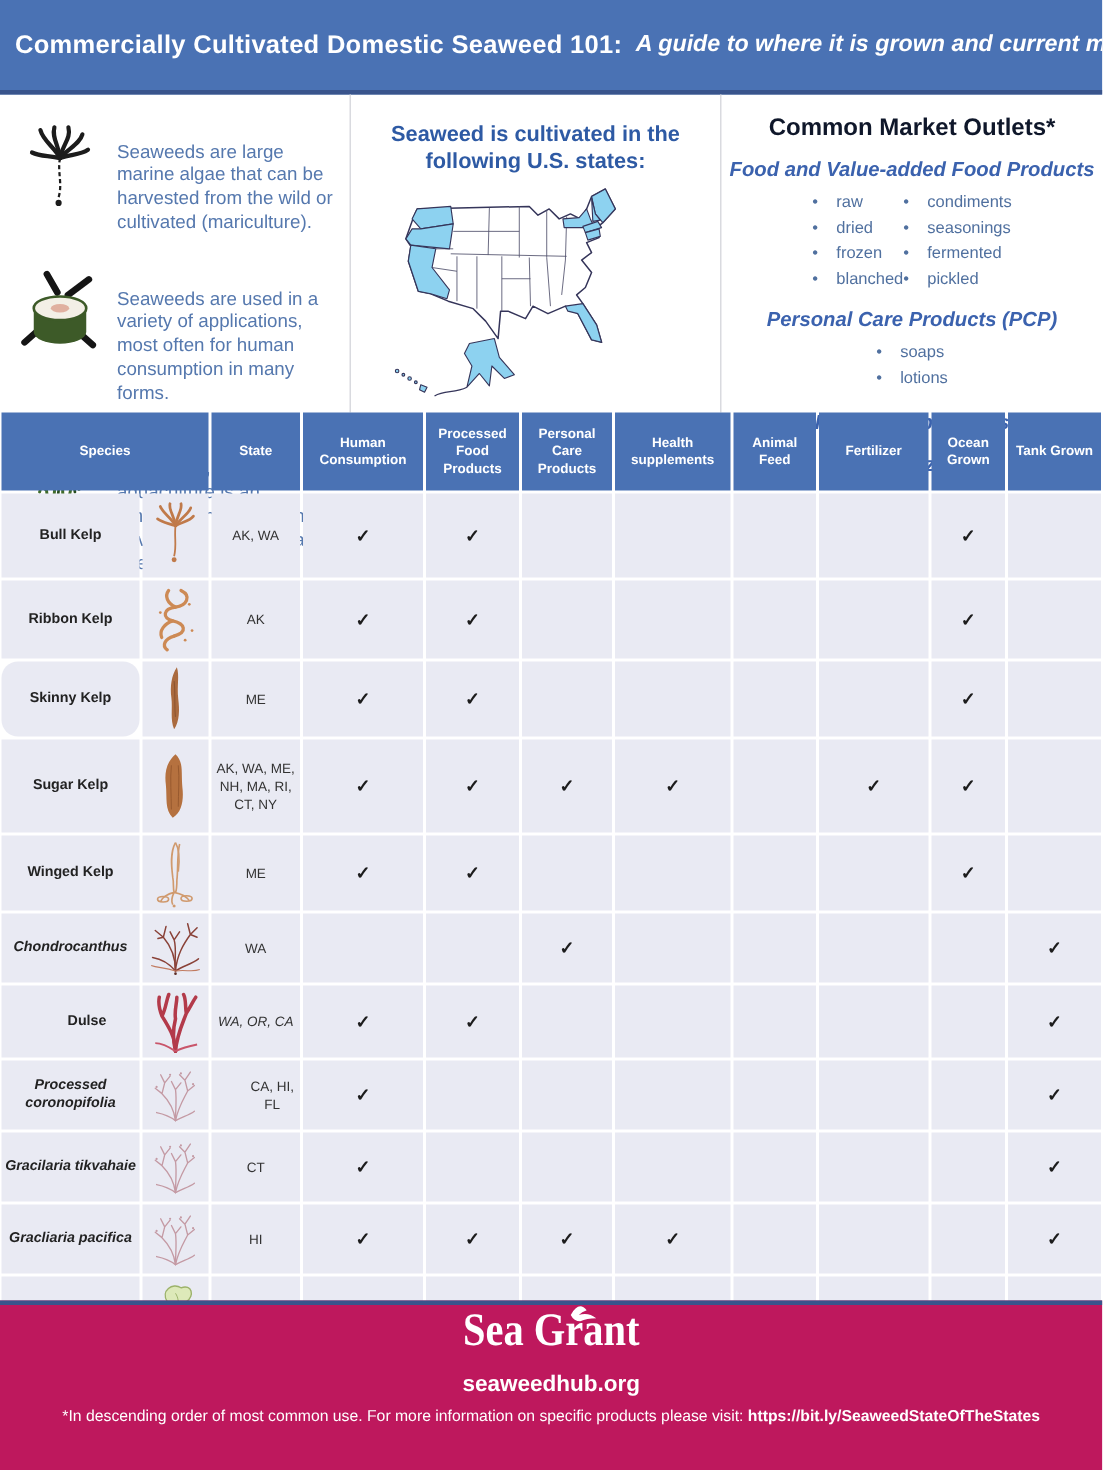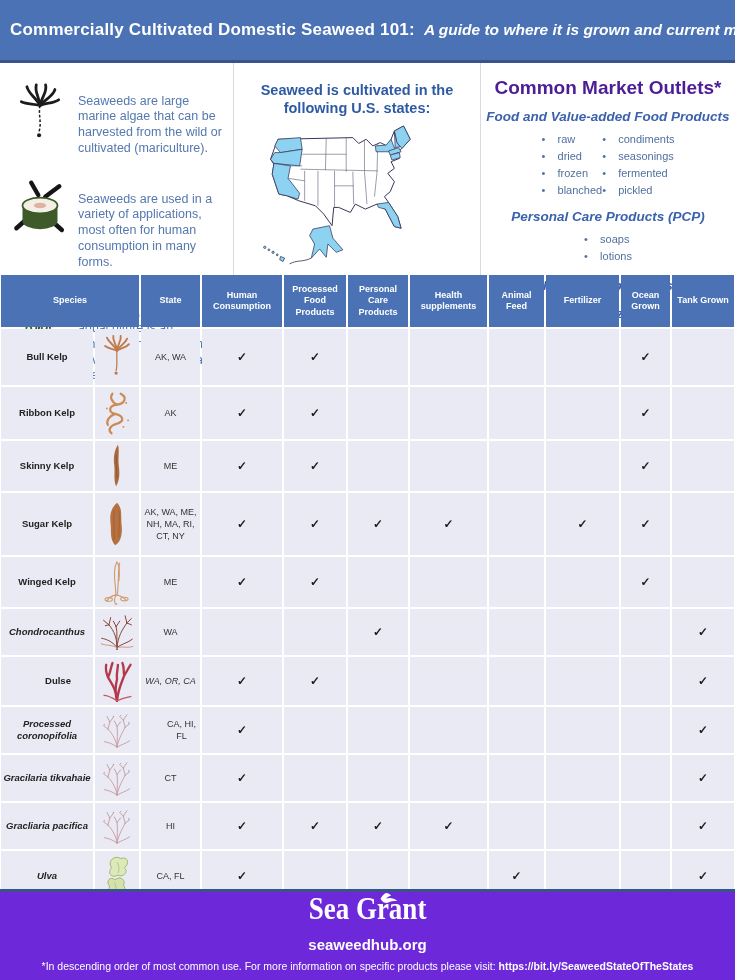--- a/index.html
+++ b/index.html
@@ -15,21 +15,21 @@
   
   .intro{display:flex;height:212px;box-sizing:border-box;}
   .intro-left{width:233px;box-sizing:border-box;padding:18px 6px 0 8px;}
   .fact{display:flex;gap:6px;margin-bottom:10px;align-items:flex-start;}
   .fact-icon{width:64px;flex:0 0 64px;display:flex;justify-content:center;align-items:flex-start;}
   .fact-text{font-size:12.5px;line-height:1.26;color:#5578ae;padding-right:2px;}
   .intro-mid{width:248px;box-sizing:border-box;border-left:1px solid #d9dadf;border-right:1px solid #d9dadf;
              display:flex;flex-direction:column;align-items:center;}
   .map-title{margin:18px auto 4px;width:205px;text-align:center;font-size:14.5px;font-weight:bold;color:#2e5aa4;line-height:1.25;}
   .intro-right{flex:1;text-align:center;box-sizing:border-box;padding-top:14px;}
-  .outlets-title{font-size:19px;font-weight:bold;color:#4c1d95;margin:0 0 10px;}
+  .outlets-title{font-size:16px;font-weight:bold;color:#0f172a;margin:0 0 10px;}
   .outlet-heading{font-size:13.5px;font-weight:bold;font-style:italic;color:#3b62ae;margin:0 0 7px;}
   .outlet-cols{display:flex;justify-content:center;margin-bottom:10px;}
   ul.outlet-list{list-style:none;margin:0;padding:0;text-align:left;}
   ul.outlet-list li{font-size:11px;color:#50709f;line-height:1.55;}
   ul.outlet-list .dot{display:inline-block;width:16px;color:#50709f;}
   .outlet-single{margin:0 auto 12px;}
   .mt{margin-top:13px;}
 
   
   .market-table{display:grid;width:735px;box-sizing:border-box;padding:0 1px;
@@ -41,21 +41,21 @@
   .hcell.species{grid-column:1 / 3;}
   .trow{display:contents;}
   .cell{background:#e9eaf3;display:flex;align-items:center;justify-content:center;
         text-align:center;box-sizing:border-box;padding:2px;}
   .name-cell span{font-size:9.5px;font-weight:bold;color:#222;line-height:1.25;}
   .name-cell span.italic{font-style:italic;}
   .state-cell{font-size:9px;color:#333;line-height:1.35;}
   .chk-cell{font-size:12px;font-weight:bold;color:#1c1c1c;}
 
   
-  .footer{position:absolute;left:0;bottom:0;width:735px;height:91px;background:#6d28d9;
+  .footer{position:absolute;left:0;bottom:0;width:735px;height:113px;background:#be185d;
           border-top:3px solid #39548c;box-sizing:border-box;text-align:center;color:#fff;}
   .sg-logo{position:relative;display:inline-block;margin-top:4px;height:42px;}
   .sg-text{font-family:"Liberation Serif",serif;font-weight:bold;font-size:27px;letter-spacing:0;
            display:inline-block;transform:scaleY(1.15);transform-origin:bottom;}
   .sg-bird{position:absolute;top:-8px;left:58%;}
   .site{font-size:15px;font-weight:bold;margin-top:-2px;}
   .note{font-size:10.5px;margin-top:7px;}
   .note b{font-weight:bold;}
 </style>
 </head>
@@ -267,21 +267,21 @@
       <div class="cell chk-cell" style="min-height: 52px;">✓</div>
       <div class="cell chk-cell" style="min-height: 52px;"></div>
       <div class="cell chk-cell" style="min-height: 52px;"></div>
       <div class="cell chk-cell" style="min-height: 52px;"></div>
       <div class="cell chk-cell" style="min-height: 52px;"></div>
       <div class="cell chk-cell" style="min-height: 52px;">✓</div>
       <div class="cell chk-cell" style="min-height: 52px;"></div>
     </div>
 
     <div class="trow">
-      <div class="cell name-cell" style="min-height: 48px;">
+      <div class="cell name-cell" style="min-height: 48px; border-radius: 11px;">
           <span>Skinny Kelp</span>
         </div>
       <div class="cell img-cell" style="min-height: 48px;">
           <svg viewBox="0 0 36 50" width="34" height="46">
             <path d="M19 2 C15 8 14 16 15 24 C16 32 14 40 17 47 C21 41 21 33 20 25 C19 15 21 8 19 2 Z" fill="#aa6a3e"></path>
             <path d="M17 12 C18 20 17 30 18 38" stroke="#8d5531" stroke-width=".8" fill="none"></path>
           </svg>
         </div>
       <div class="cell state-cell" style="min-height: 48px;">ME</div>
       <div class="cell chk-cell" style="min-height: 48px;">✓</div>

